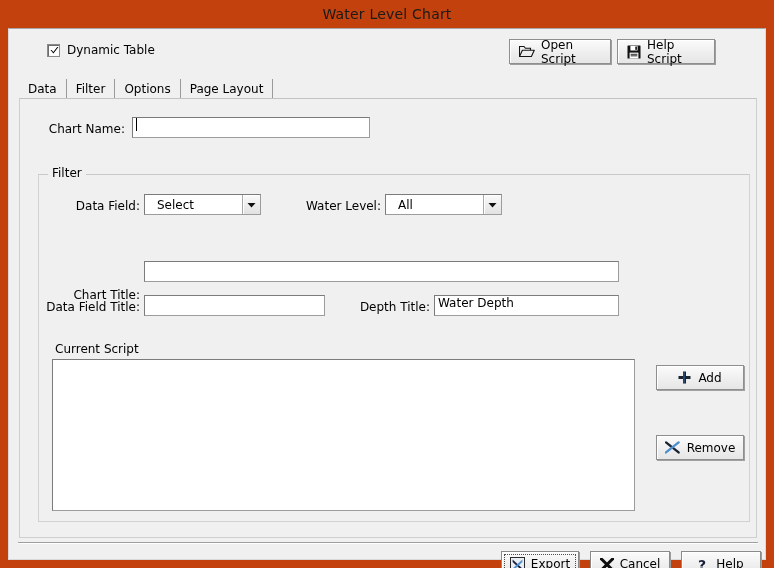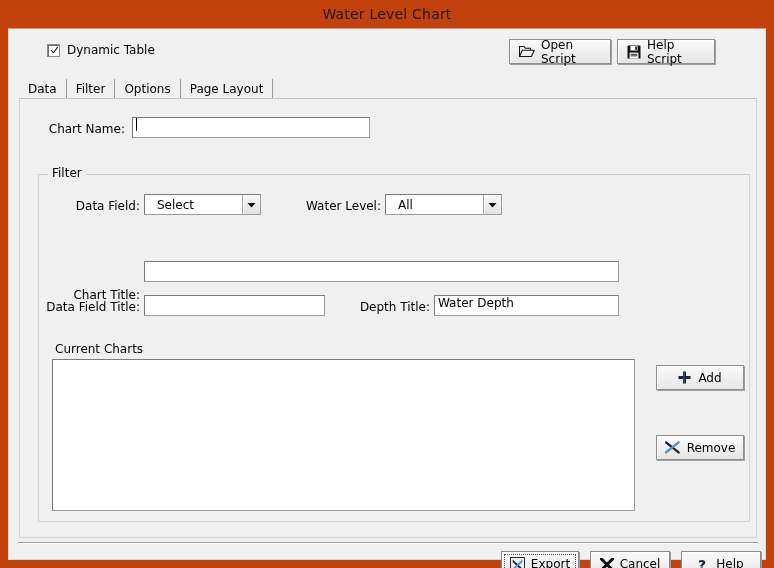--- a/index.html
+++ b/index.html
@@ -318,21 +318,21 @@
       <div class="lbl" style="left:11px; top:201px; width:109px;">Data Field Title:</div>
       <div class="field" style="left:124px; top:196px; width:181px; height:21px;">
         <span></span>
       </div>
 
       <div class="lbl" style="left:318px; top:201px; width:92px;">Depth Title:</div>
       <div class="field" style="left:414px; top:196px; width:185px; height:21px;">
         <span>Water Depth</span>
       </div>
 
-      <div id="current-charts-label">Current Charts</div>
+      <div id="current-charts-label">Current Script</div>
       <div id="listbox"></div>
 
       <div class="sbtn" id="btn-add">
         <span>
           <svg width="13" height="13" viewBox="0 0 13 13">
             <rect x="5" y="0.5" width="3" height="12" fill="#1b2430"></rect>
             <rect x="0.5" y="5" width="12" height="3" fill="#1b2430"></rect>
             <rect x="5.6" y="1.1" width="0.9" height="10.8" fill="#3d6ea8"></rect>
           </svg>
         </span>

